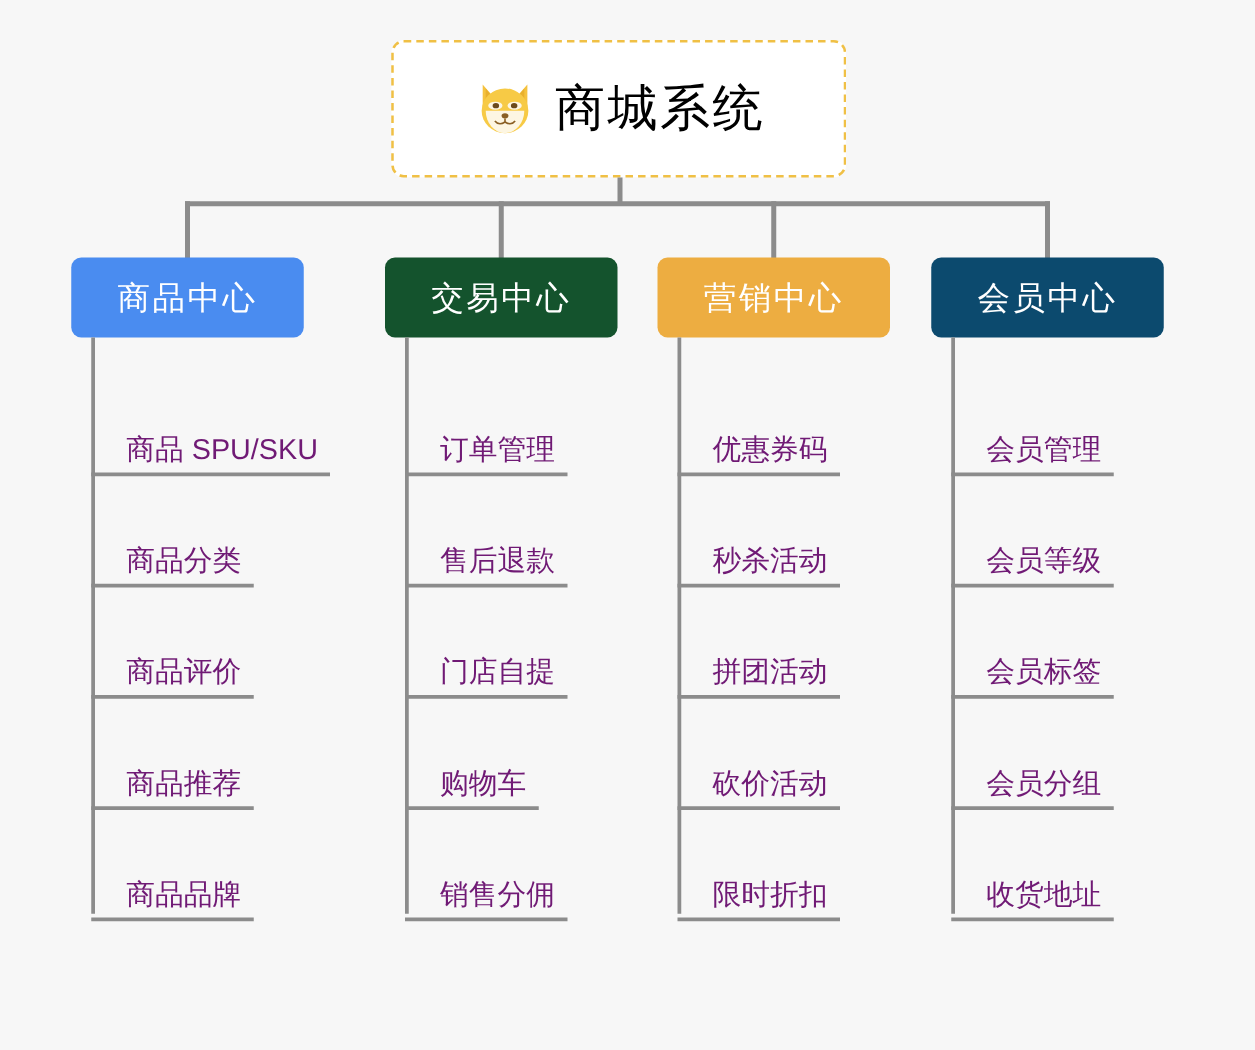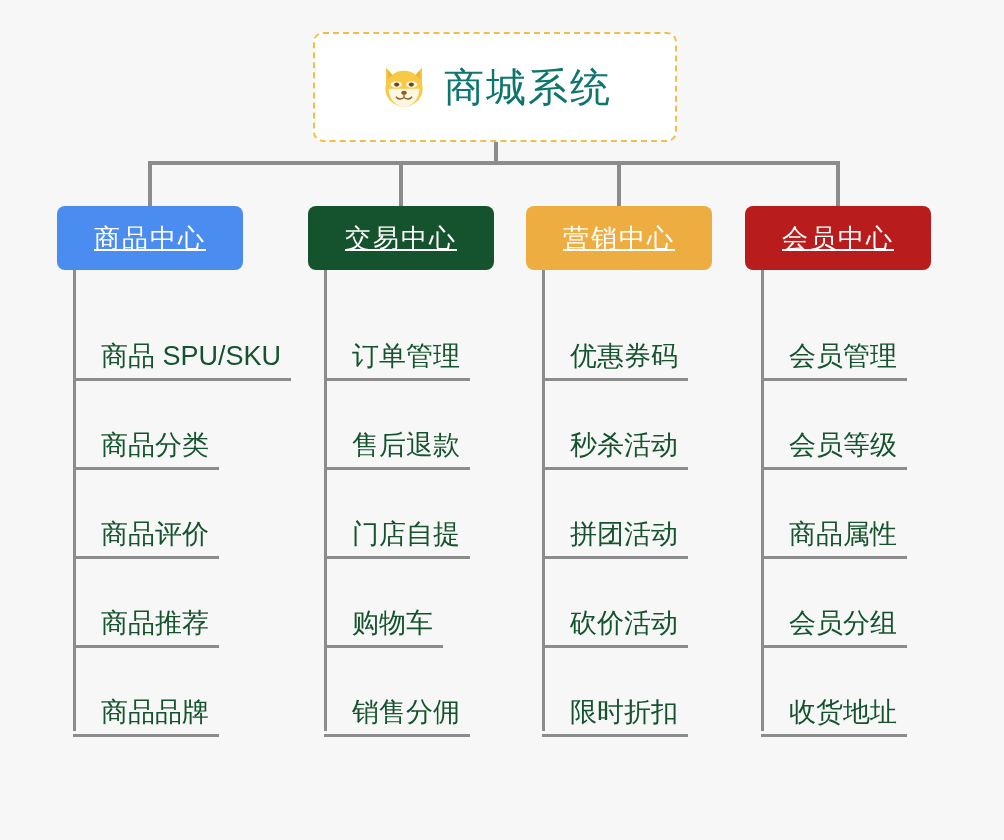--- a/index.html
+++ b/index.html
@@ -36,21 +36,21 @@
     gap: 14px;
   }
   .root-icon {
     width: 52px;
     height: 52px;
     flex: 0 0 auto;
     display: block;
   }
   .root-title {
     font-size: 40px;
-    color: #0f766e;
+    color: #000000;
     letter-spacing: 2px;
     line-height: 1;
     white-space: nowrap;
   }
 
   
   .conn {
     position: absolute;
     background: #8c8c8c;
   }
@@ -80,21 +80,20 @@
   .branch-header {
     height: 64px;
     border-radius: 8px;
     display: flex;
     align-items: center;
     justify-content: center;
     color: #ffffff;
     font-size: 26px;
     letter-spacing: 2px;
     box-sizing: border-box;
-    text-decoration: underline;
   }
 
   
   .leaf-list {
     position: relative;
     margin-left: 16px;
     padding-top: 22px;
   }
   .leaf-trunk {
     position: absolute;
@@ -107,22 +106,22 @@
   .leaf {
     position: relative;
     height: 89px;
     box-sizing: border-box;
     display: flex;
     align-items: flex-end;
   }
   .leaf-label {
     display: inline-block;
     padding: 0 10px 6px 28px;
-    font-size: 27px;
-    color: #14532d;
+    font-size: 23px;
+    color: #701a75;
     white-space: nowrap;
     border-bottom: 3px solid #8c8c8c;
     line-height: 1.15;
   }
 </style>
 </head>
 <body>
 
 <div id="mindmap">
 
@@ -217,33 +216,33 @@
         <div class="leaf">
           <span class="leaf-label">砍价活动</span>
         </div>
         <div class="leaf">
           <span class="leaf-label">限时折扣</span>
         </div>
       </div>
     </div>
     <div class="conn conn-drop" style="left: 836px;"></div>
     <div class="branch" style="left: 745px; width: 186px;">
-      <div class="branch-header" style="background: #b91c1c;">
+      <div class="branch-header" style="background: #0c4a6e;">
         <span>会员中心</span>
       </div>
       <div class="leaf-list">
         <div class="leaf-trunk"></div>
         <div class="leaf">
           <span class="leaf-label">会员管理</span>
         </div>
         <div class="leaf">
           <span class="leaf-label">会员等级</span>
         </div>
         <div class="leaf">
-          <span class="leaf-label">商品属性</span>
+          <span class="leaf-label">会员标签</span>
         </div>
         <div class="leaf">
           <span class="leaf-label">会员分组</span>
         </div>
         <div class="leaf">
           <span class="leaf-label">收货地址</span>
         </div>
       </div>
     </div>
   </div>

